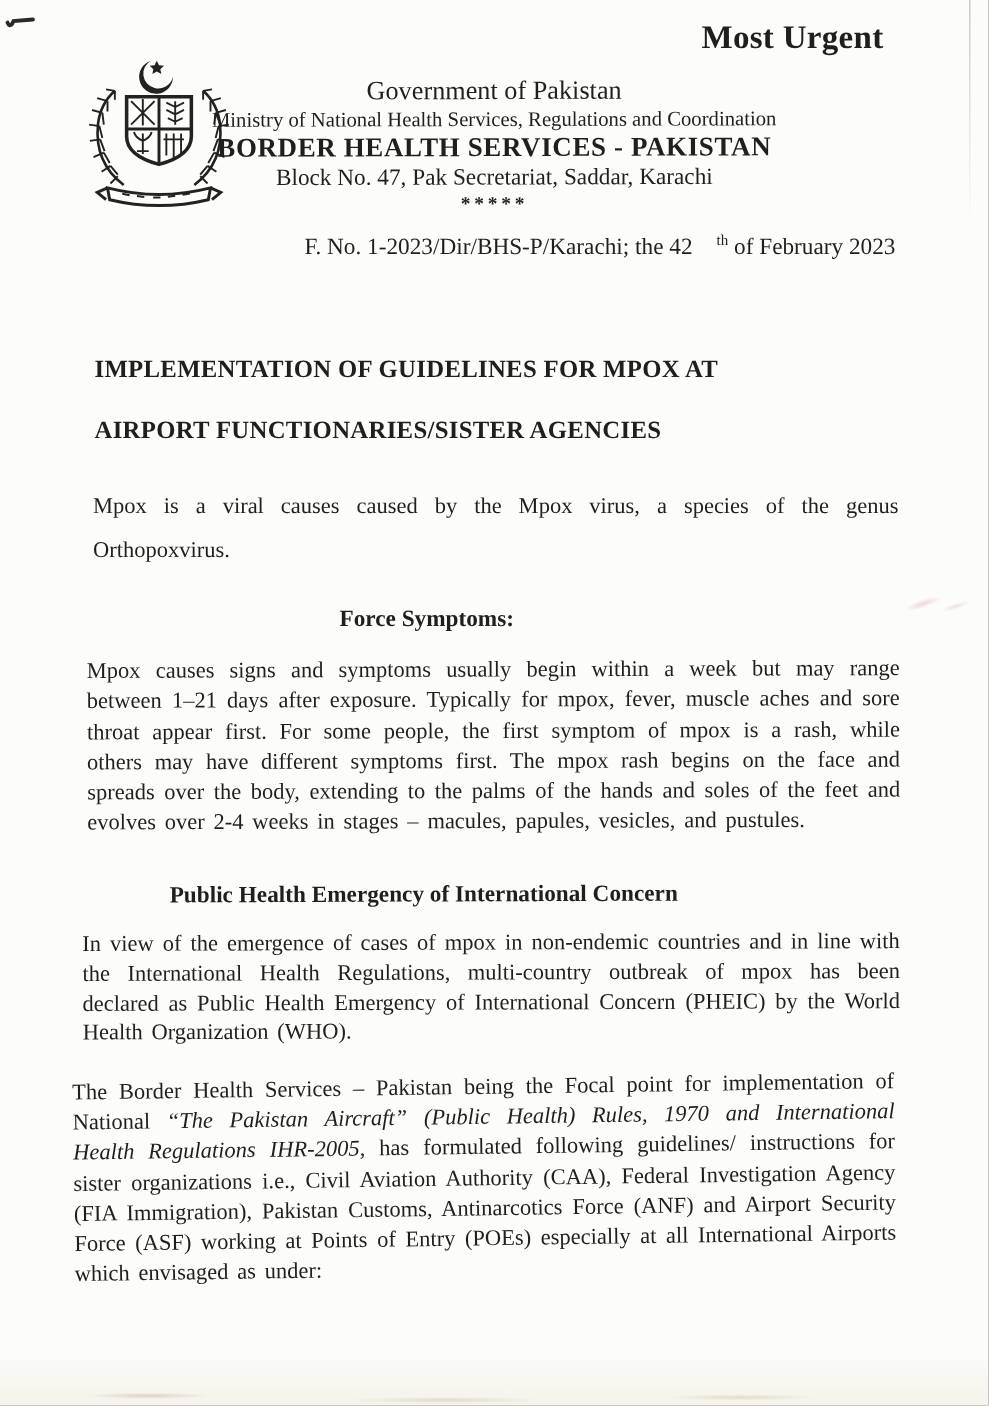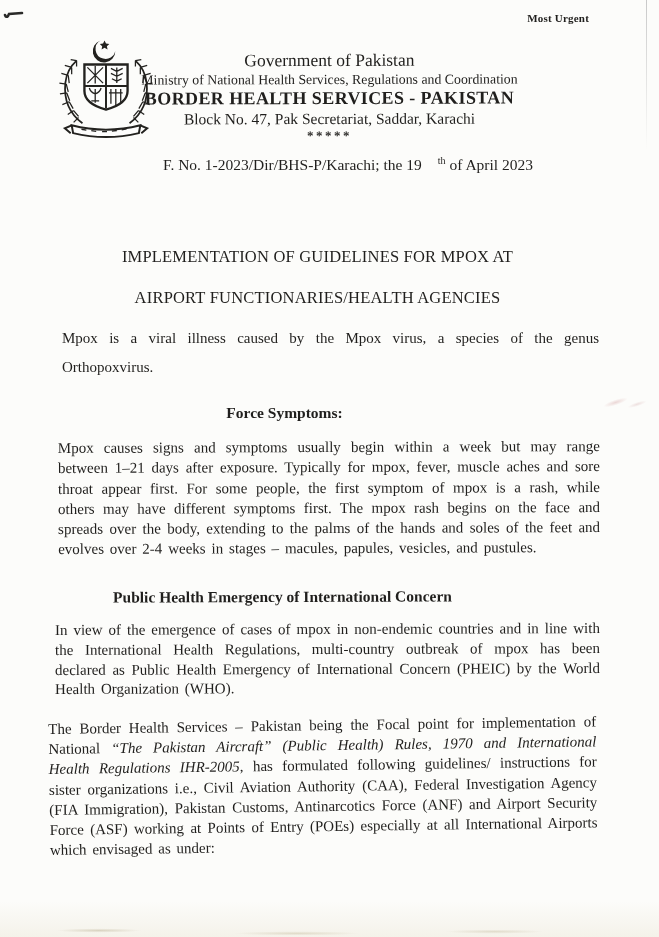--- a/index.html
+++ b/index.html
@@ -31,47 +31,47 @@
     background:
       radial-gradient(ellipse 60px 3px at 15% 82%, rgba(190,180,150,.5), transparent 70%),
       radial-gradient(ellipse 90px 3px at 45% 90%, rgba(200,190,160,.45), transparent 70%),
       radial-gradient(ellipse 70px 3px at 75% 85%, rgba(195,185,155,.4), transparent 70%),
       linear-gradient(rgba(240,237,226,0), rgba(238,234,220,.55));
   }
   .corner-mark { position: absolute; left: 3px; top: 6px; }
 
   .urgent {
     position: absolute; top: 12px; right: 70px;
-    font-size: 11px; font-weight: bold; letter-spacing: .2px;
+    font-size: 22px; font-weight: bold; letter-spacing: .2px;
   }
 
   .emblem { position: absolute; left: 52px; top: 38px; }
 
   .hdr {
     position: absolute; left: 0; top: 50px; width: 659px;
     text-align: center; transform: rotate(-.15deg);
   }
   .hdr-gov      { font-size: 17.5px; line-height: 21px; }
   .hdr-ministry { font-size: 13.8px; line-height: 17px; }
   .hdr-dept     { font-size: 18px; font-weight: bold; line-height: 21px; letter-spacing: .4px; }
   .hdr-addr     { font-size: 15.5px; line-height: 19px; }
   .hdr-stars    { font-size: 13px; font-weight: bold; letter-spacing: 2.5px; line-height: 15px; }
 
   .ref {
     position: absolute; top: 156px; left: 63px; right: 62px;
-    display: flex; justify-content: center;
+    display: flex; justify-content: flex-end;
     font-size: 15.5px;
     margin-left: 36px;
   }
   .ref sup { font-size: 10px; vertical-align: super; line-height: 0; padding-left: 16px; }
 
   .title {
     position: absolute; top: 236px; left: 63px; width: 487px;
-    text-align: center; font-size: 16.5px; font-weight: normal;
-    line-height: 20.5px; letter-spacing: .2px; margin: 11px;
+    text-align: left; font-size: 16.5px; font-weight: bold;
+    line-height: 20.5px; letter-spacing: .2px; margin: 0;
   }
 
   .para {
     position: absolute; margin: 0;
     font-size: 15px; text-align: justify; word-spacing: .14em;
   }
   .para1 { top: 324px; left: 62px; width: 537px; line-height: 29px; }
   .para2 { top: 437px; left: 58px; width: 542px; line-height: 20.3px; transform: rotate(-.2deg); }
   .para3 { top: 620px; left: 55px; width: 545px; line-height: 19.8px; transform: rotate(-.2deg); }
   .para4 { top: 719px; left: 50px; width: 548px; line-height: 20.2px;
@@ -140,30 +140,30 @@
   <div class="hdr">
     <div class="hdr-gov">Government of Pakistan</div>
     <div class="hdr-ministry">Ministry of National Health Services, Regulations and Coordination</div>
     <div class="hdr-dept">BORDER HEALTH SERVICES - PAKISTAN</div>
     <div class="hdr-addr">Block No. 47, Pak Secretariat, Saddar, Karachi</div>
     <div class="hdr-stars">*****</div>
   </div>
 
   <div class="ref">
     <span>F. No. 1-2023/Dir/BHS-P/</span>
-    <span><span>Karachi; the 19</span><sup>th</sup><span> of April 2023</span></span>
+    <span><span>Karachi; the 42</span><sup>th</sup><span> of February 2023</span></span>
   </div>
 
   <h1 class="title">
     <span>IMPLEMENTATION OF GUIDELINES FOR MPOX AT</span><br>
     <br>
-    <span>AIRPORT FUNCTIONARIES/HEALTH AGENCIES</span>
+    <span>AIRPORT FUNCTIONARIES/SISTER AGENCIES</span>
   </h1>
 
-  <p class="para para1">Mpox is a viral illness caused by the Mpox virus, a species of the genus Orthopoxvirus.</p>
+  <p class="para para1">Mpox is a viral causes caused by the Mpox virus, a species of the genus Orthopoxvirus.</p>
 
   <h2 class="subhead h-symptoms">Force Symptoms:</h2>
   <p class="para para2">Mpox causes signs and symptoms usually begin within a week but may range between 1–21 days after exposure. Typically for mpox, fever, muscle aches and sore throat appear first. For some people, the first symptom of mpox is a rash, while others may have different symptoms first. The mpox rash begins on the face and spreads over the body, extending to the palms of the hands and soles of the feet and evolves over 2-4 weeks in stages – macules, papules, vesicles, and pustules.</p>
 
   <h2 class="subhead h-pheic">Public Health Emergency of International Concern</h2>
   <p class="para para3">In view of the emergence of cases of mpox in non-endemic countries and in line with the International Health Regulations, multi-country outbreak of mpox has been declared as Public Health Emergency of International Concern (PHEIC) by the World Health Organization (WHO).</p>
 
   <p class="para para4"><span>The Border Health Services – Pakistan being the Focal point for implementation of National </span><span class="italic">“The Pakistan Aircraft” (Public Health) Rules, 1970 and International Health Regulations IHR-2005</span><span>, has formulated following guidelines/ instructions for sister organizations i.e., Civil Aviation Authority (CAA), Federal Investigation Agency (FIA Immigration), Pakistan Customs, Antinarcotics Force (ANF) and Airport Security Force (ASF) working at Points of Entry (POEs) especially at all International Airports which envisaged as under:</span></p>
 
 </div>

